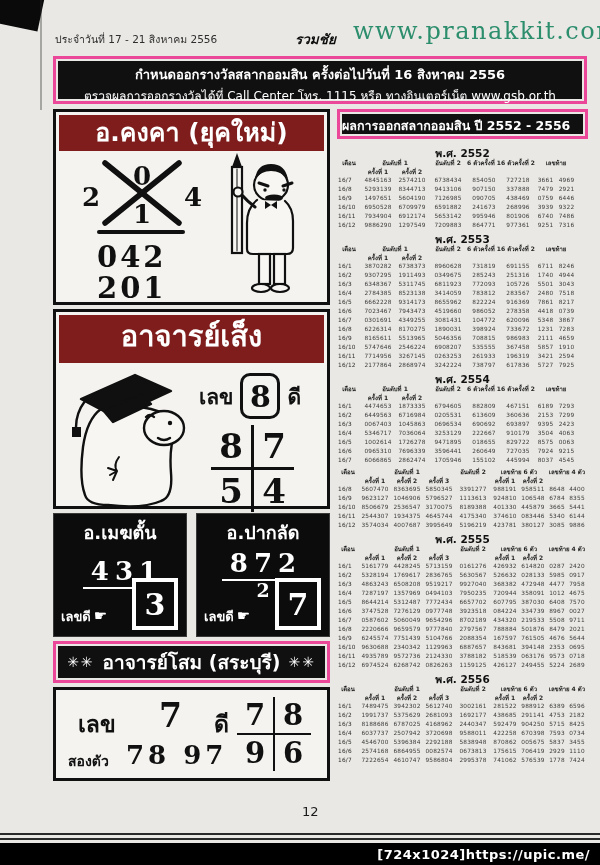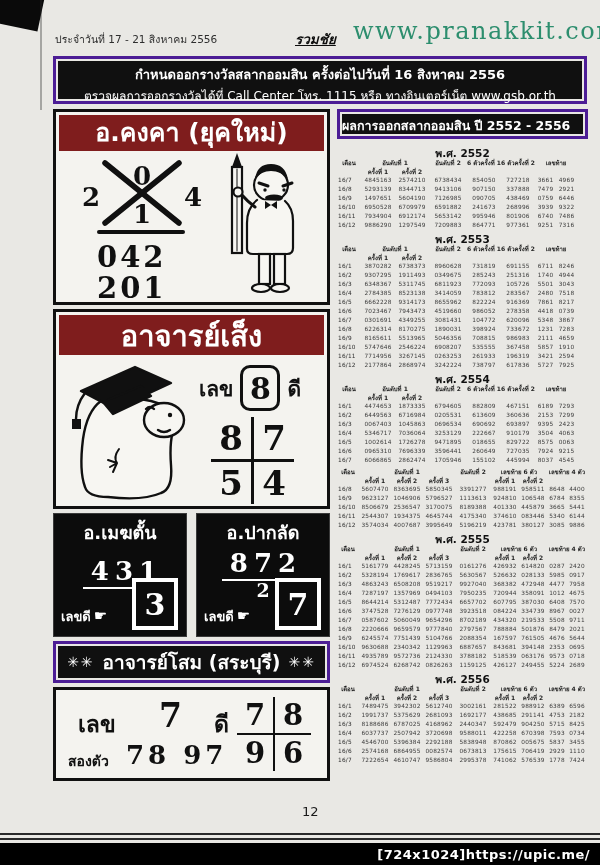--- a/index.html
+++ b/index.html
@@ -2,41 +2,41 @@
 <html><head>
 <meta charset="utf-8">
 <style>
   html,body{margin:0;padding:0;}
   body{width:600px;height:865px;background:#cfcecb;font-family:"DejaVu Sans",sans-serif;}
   .page{position:relative;width:600px;height:865px;background:#e9e8e4;overflow:hidden;}
   .corner-mark{position:absolute;top:-12px;left:-16px;width:58px;height:38px;background:#0a0a0a;transform:rotate(12deg);}
   .crease{position:absolute;top:0;left:40px;width:2px;height:110px;background:rgba(40,40,40,.35);}
 
   .dateline{position:absolute;top:31px;left:55px;font-size:10.5px;color:#2e2e2e;}
-  .logo{position:absolute;top:28px;left:295px;font-size:13.5px;font-weight:bold;font-style:italic;color:#0d0d0d;text-decoration:underline;}
+  .logo{position:absolute;top:28px;left:295px;font-size:13.5px;font-weight:bold;font-style:italic;color:#0d0d0d;}
   .site{position:absolute;top:17px;left:353px;font-size:24px;color:#2d8e6e;font-family:"DejaVu Serif",serif;letter-spacing:1.5px;}
 
-  .framed{border:3px solid #4c1d95;background:#e9e8e4;padding:2px;box-sizing:border-box;}
+  .framed{border:3px solid #ec4899;background:#e9e8e4;padding:2px;box-sizing:border-box;}
   .framed .inner{background:#101010;color:#fff;width:100%;height:100%;box-sizing:border-box;}
 
   .notice{position:absolute;top:56px;left:53px;width:534px;height:48px;}
   .notice .inner{text-align:center;}
   .notice-l1{font-size:13px;font-weight:bold;padding-top:3px;}
   .notice-l2{font-size:12px;padding-top:1px;}
 
   
   .kongka{position:absolute;top:109px;left:53px;width:277px;height:196px;border:3px solid #101010;background:#f4f3ef;padding:3px;box-sizing:border-box;}
   .banner{background:#7f1d1d;color:#fff;text-align:center;font-weight:bold;}
   .kongka-banner{font-size:25px;line-height:36px;height:36px;}
   .kongka-body{position:relative;height:148px;}
   .cross-svg{position:absolute;left:10px;top:2px;}
   .man-svg{position:absolute;right:8px;top:0px;}
 
   .seng{position:absolute;top:309px;left:53px;width:277px;height:200px;border:3px solid #101010;background:#f4f3ef;padding:3px;box-sizing:border-box;}
-  .seng-banner{font-size:29px;line-height:42px;height:40px;}
+  .seng-banner{font-size:29px;line-height:42px;height:48px;}
   .seng-body{position:relative;height:148px;}
   .hippo-svg{position:absolute;left:2px;top:2px;}
   .lek8{position:absolute;left:140px;top:10px;display:flex;align-items:center;gap:7px;}
   .lek8 .th{font-size:21px;font-weight:bold;color:#101010;}
   .digit-rbox{width:34px;height:40px;border:3.5px solid #101010;border-radius:10px;display:flex;align-items:center;justify-content:center;font-family:"DejaVu Serif",serif;font-weight:bold;font-size:30px;color:#101010;background:#f4f3ef;}
   .grid-pos8{position:absolute;left:152px;top:62px;}
 
   .g2{border-collapse:collapse;}
   .g2 td{border:3px solid #101010;text-align:center;vertical-align:middle;font-family:"DejaVu Serif",serif;font-weight:bold;color:#101010;padding:0;}
   .g2 tr:first-child td{border-top:0;}

